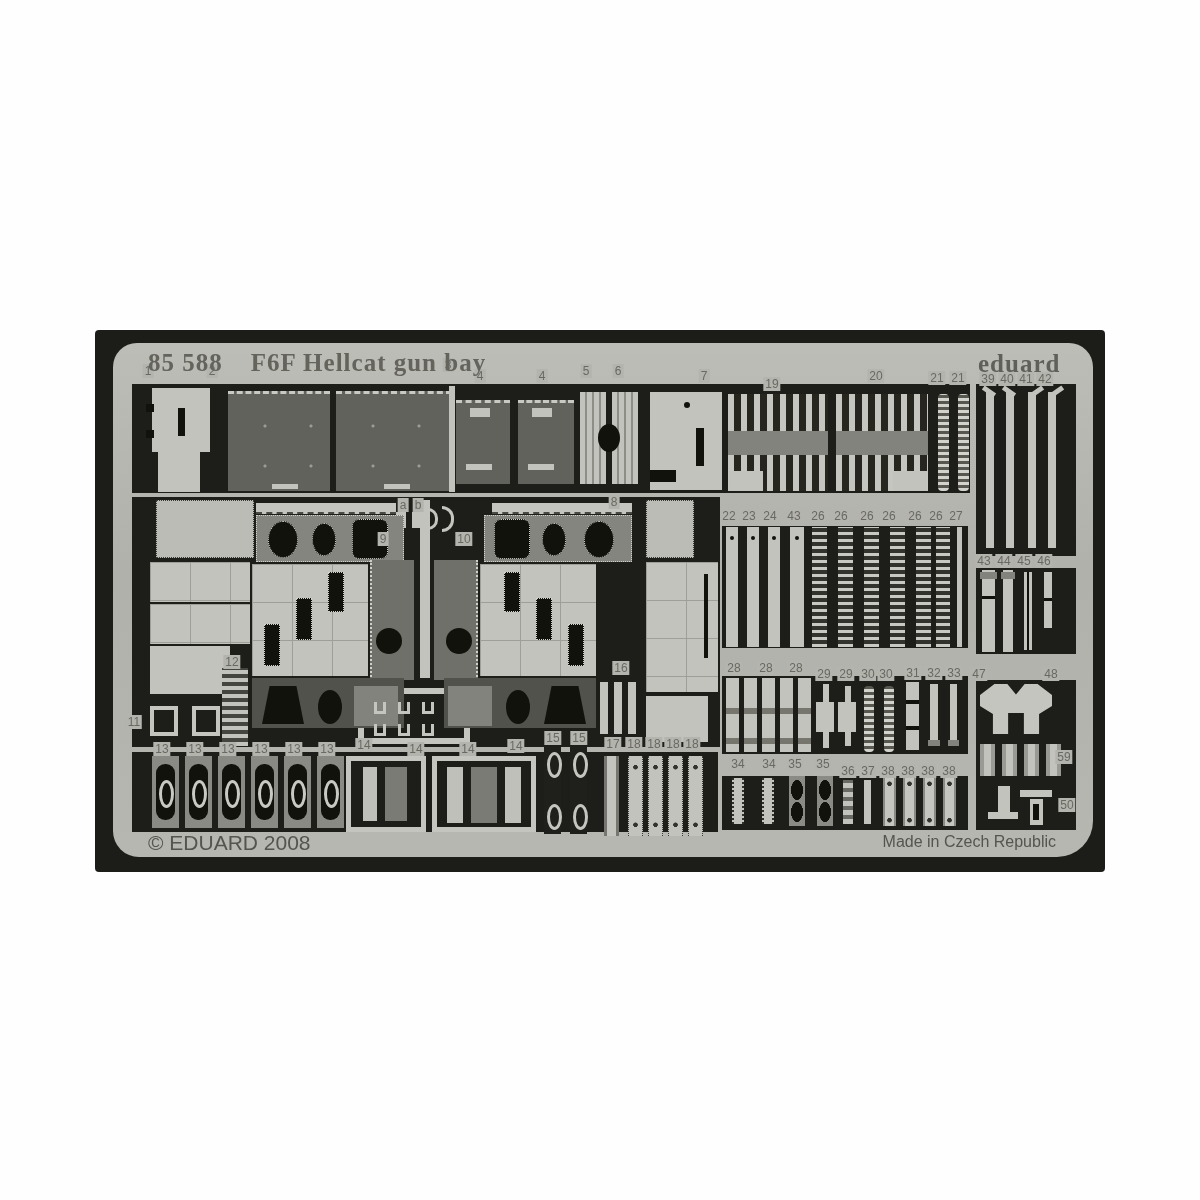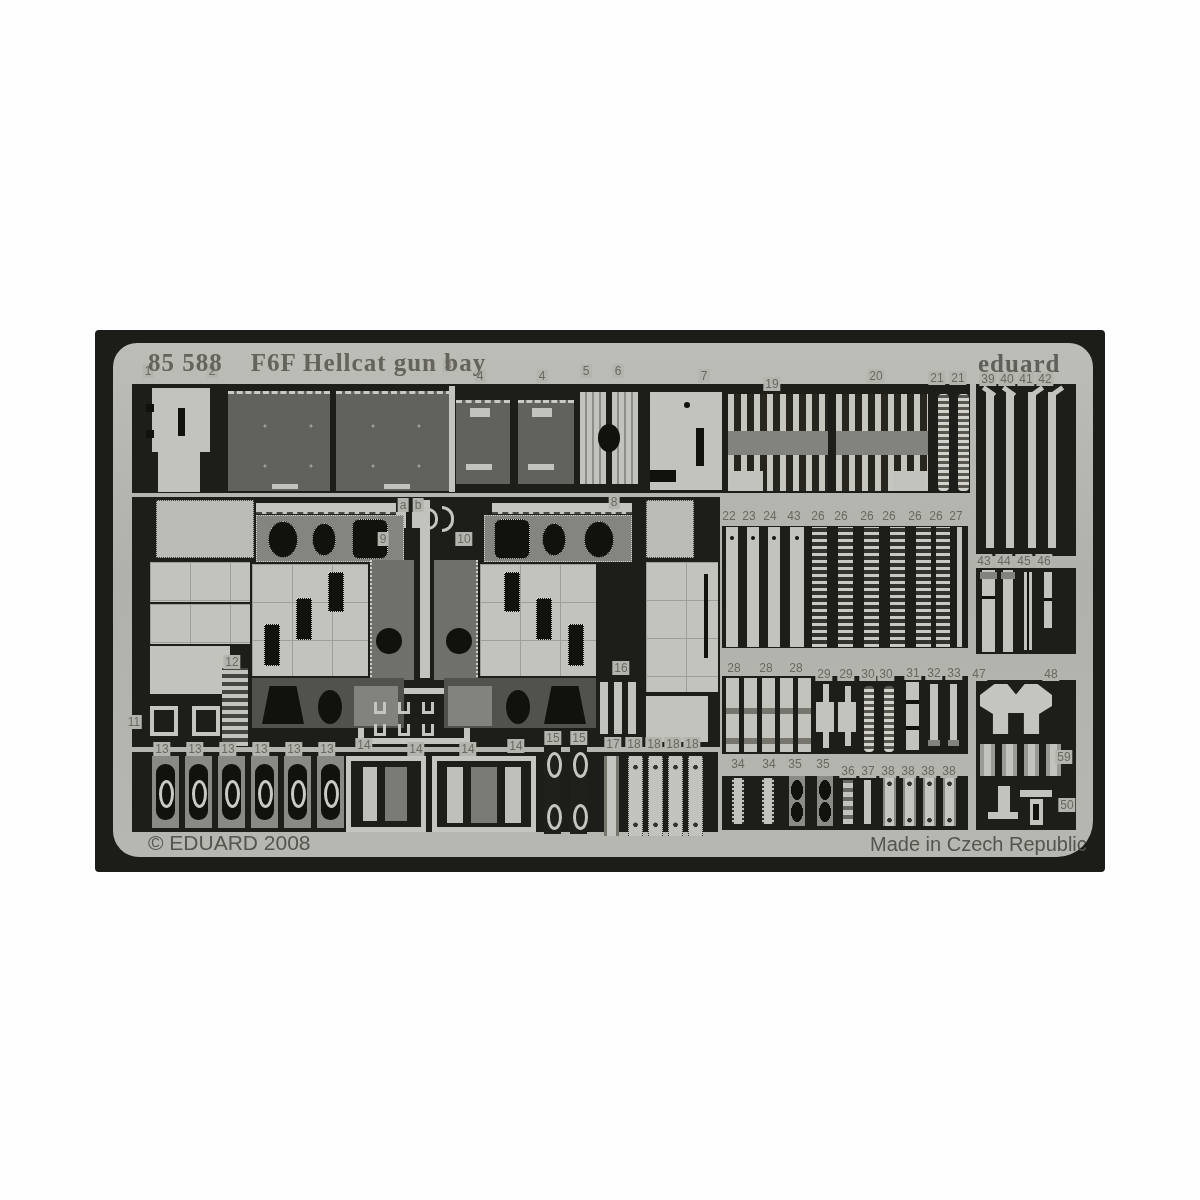--- a/index.html
+++ b/index.html
@@ -68,21 +68,21 @@
   .arc{border:3px solid #c5c5bf;border-left:none;border-radius:0 12px 12px 0;background:transparent;z-index:10;}
   .wedge{background:#c5c5bf;clip-path:polygon(0 100%,100% 100%,82% 0,18% 0);z-index:10;}
   .cap{background:#c3c3bd;z-index:10;}
   
   .hdr{position:absolute;left:148px;top:349px;z-index:40;color:#64645d;
        font:bold 25px "Liberation Serif",serif;letter-spacing:1px;white-space:nowrap;}
   .hdr .cat{margin-right:28px;}
   .brand{position:absolute;left:978px;top:350px;z-index:40;color:#60605a;
        font:bold 25px "Liberation Serif",serif;letter-spacing:1px;}
   .foot-l{position:absolute;left:148px;top:831px;z-index:40;color:#55554f;font-size:21px;}
-  .foot-r{position:absolute;left:870px;top:833px;z-index:40;color:#55554f;font-size:20px;width:186px;text-align:right;white-space:nowrap;}
+  .foot-r{position:absolute;left:870px;top:833px;z-index:40;color:#55554f;font-size:16px;width:186px;text-align:right;white-space:nowrap;}
   .plabel{position:absolute;transform:translateX(-50%);font-size:12px;line-height:14px;
           color:#696962;background:#b4b4ae;padding:0 2px;z-index:30;white-space:nowrap;}
   #labels,#canvas{position:absolute;left:0;top:0;width:1200px;height:1200px;z-index:20;pointer-events:none;}
 </style>
 </head>
 <body>
 
 <div id="page">
   <div id="photo"></div>
   <div id="fret"></div>

